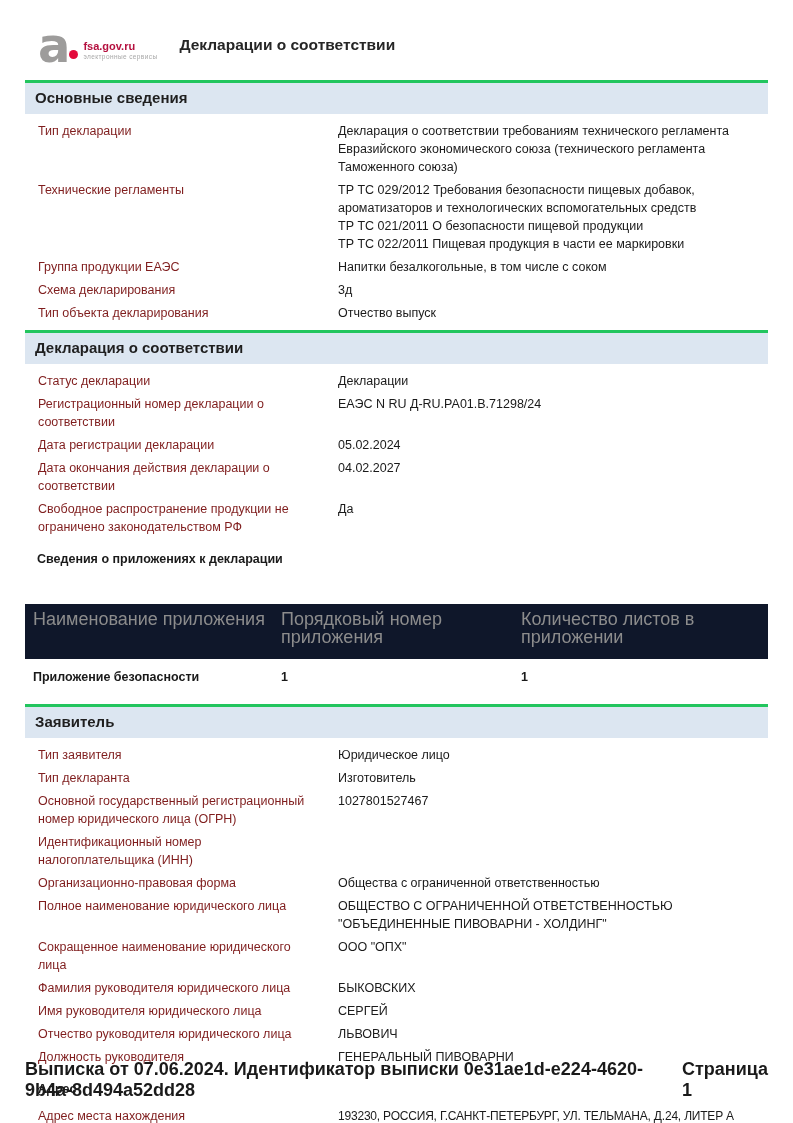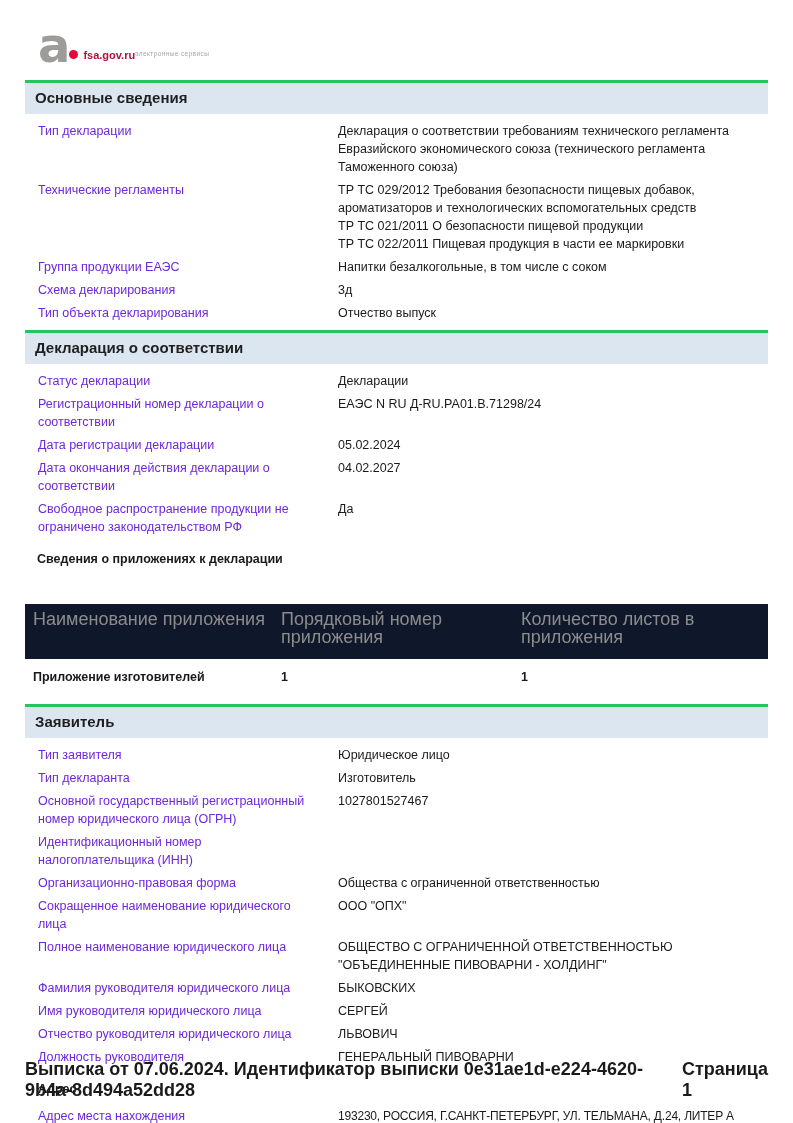--- a/index.html
+++ b/index.html
@@ -11,36 +11,36 @@
     position:relative;
     overflow:hidden;
   }
   .page{padding:0 25px;}
 
   
   .header{display:flex;align-items:center;padding:26px 0 14px 13px;}
   .logo{display:flex;align-items:flex-end;}
   .logo-a{font-family:"DejaVu Sans",sans-serif;font-weight:700;font-size:48px;line-height:38px;color:#9d9c9b;}
   .logo-dot{width:9px;height:9px;border-radius:50%;background:#e30b3c;margin:0 5px 5px -1px;flex:none;}
-  .logo-text{display:flex;flex-direction:row;margin-bottom:3px;}
+  .logo-text{display:flex;flex-direction:column;margin-bottom:3px;}
   .logo-site{color:#b5103f;font-weight:700;font-size:11px;line-height:12px;}
   .logo-tagline{color:#a8a8a8;font-size:6.5px;line-height:8px;margin-top:1px;letter-spacing:.4px;}
   .page-title{font-size:15.5px;font-weight:700;color:#262626;margin-left:22px;margin-top:0;}
 
   
   .section{margin-top:2px;}
   .section-title{
     background:#dce6f1;
     border-top:3px solid #22c55e;
     padding:6px 10px 8px 10px;
     font-size:15px;font-weight:700;color:#1f1f1f;
   }
   .rows{padding:5px 0 4px 0;}
   .row{display:flex;padding:2.5px 0;margin-left:13px;}
-  .label{flex:none;width:280px;padding-right:20px;color:#6d28d9;font-size:12.5px;line-height:18px;}
+  .label{flex:none;width:280px;padding-right:20px;color:#7f1d1d;font-size:12.5px;line-height:18px;}
   .value{flex:1;font-weight:400;font-size:12.5px;line-height:18px;white-space:pre-line;color:#1a1a1a;}
   .value-tight{font-size:12px;letter-spacing:-0.2px;white-space:nowrap;}
 
   
   .sub-heading{font-weight:700;font-size:12.5px;line-height:18px;color:#1a1a1a;margin:8px 0 6px 12px;}
   .sub-heading.indent{margin-left:13px;margin-top:12px;}
   .attach-table{margin-bottom:9px;}
   .attach-header{
     display:grid;grid-template-columns:248px 240px 1fr;
     background:#0f172a;
@@ -67,20 +67,21 @@
 
   <div class="header">
     <div class="logo">
       <span class="logo-a">a</span>
       <span class="logo-dot"></span>
       <span class="logo-text">
         <span class="logo-site">fsa.gov.ru</span>
         <span class="logo-tagline">электронные сервисы</span>
       </span>
     </div>
+    <div class="page-title">Декларации о соответствии</div>
   </div>
 
   <div class="section">
     <div class="section-title">Основные сведения</div>
     <div class="rows">
       <div class="row">
         <span class="label">Тип декларации</span>
         <span class="value">Декларация о соответствии требованиям технического регламента Евразийского экономического союза (технического регламента Таможенного союза)</span>
       </div>
       <div class="row">
@@ -128,24 +129,24 @@
         <span class="value">Да</span>
       </div>
     </div>
   </div>
 
   <div class="sub-heading">Сведения о приложениях к декларации</div>
   <div class="attach-table">
     <div class="attach-header">
       <span>Наименование приложения</span>
       <span>Порядковый номер приложения</span>
-      <span>Количество листов в приложения</span>
+      <span>Количество листов в приложении</span>
     </div>
     <div class="attach-row">
-      <span>Приложение изготовителей</span>
+      <span>Приложение безопасности</span>
       <span>1</span>
       <span>1</span>
     </div>
   </div>
 
   <div class="section">
     <div class="section-title">Заявитель</div>
     <div class="rows">
       <div class="row">
         <span class="label">Тип заявителя</span>
@@ -160,26 +161,26 @@
         <span class="value">1027801527467</span>
       </div>
       <div class="row">
         <span class="label">Идентификационный номер налогоплательщика (ИНН)</span>
       </div>
       <div class="row">
         <span class="label">Организационно-правовая форма</span>
         <span class="value">Общества с ограниченной ответственностью</span>
       </div>
       <div class="row">
+        <span class="label">Полное наименование юридического лица</span>
+        <span class="value">ОБЩЕСТВО С ОГРАНИЧЕННОЙ ОТВЕТСТВЕННОСТЬЮ "ОБЪЕДИНЕННЫЕ ПИВОВАРНИ - ХОЛДИНГ"</span>
+      </div>
+      <div class="row">
         <span class="label">Сокращенное наименование юридического лица</span>
         <span class="value">ООО "ОПХ"</span>
-      </div>
-      <div class="row">
-        <span class="label">Полное наименование юридического лица</span>
-        <span class="value">ОБЩЕСТВО С ОГРАНИЧЕННОЙ ОТВЕТСТВЕННОСТЬЮ "ОБЪЕДИНЕННЫЕ ПИВОВАРНИ - ХОЛДИНГ"</span>
       </div>
       <div class="row">
         <span class="label">Фамилия руководителя юридического лица</span>
         <span class="value">БЫКОВСКИХ</span>
       </div>
       <div class="row">
         <span class="label">Имя руководителя юридического лица</span>
         <span class="value">СЕРГЕЙ</span>
       </div>
       <div class="row">

